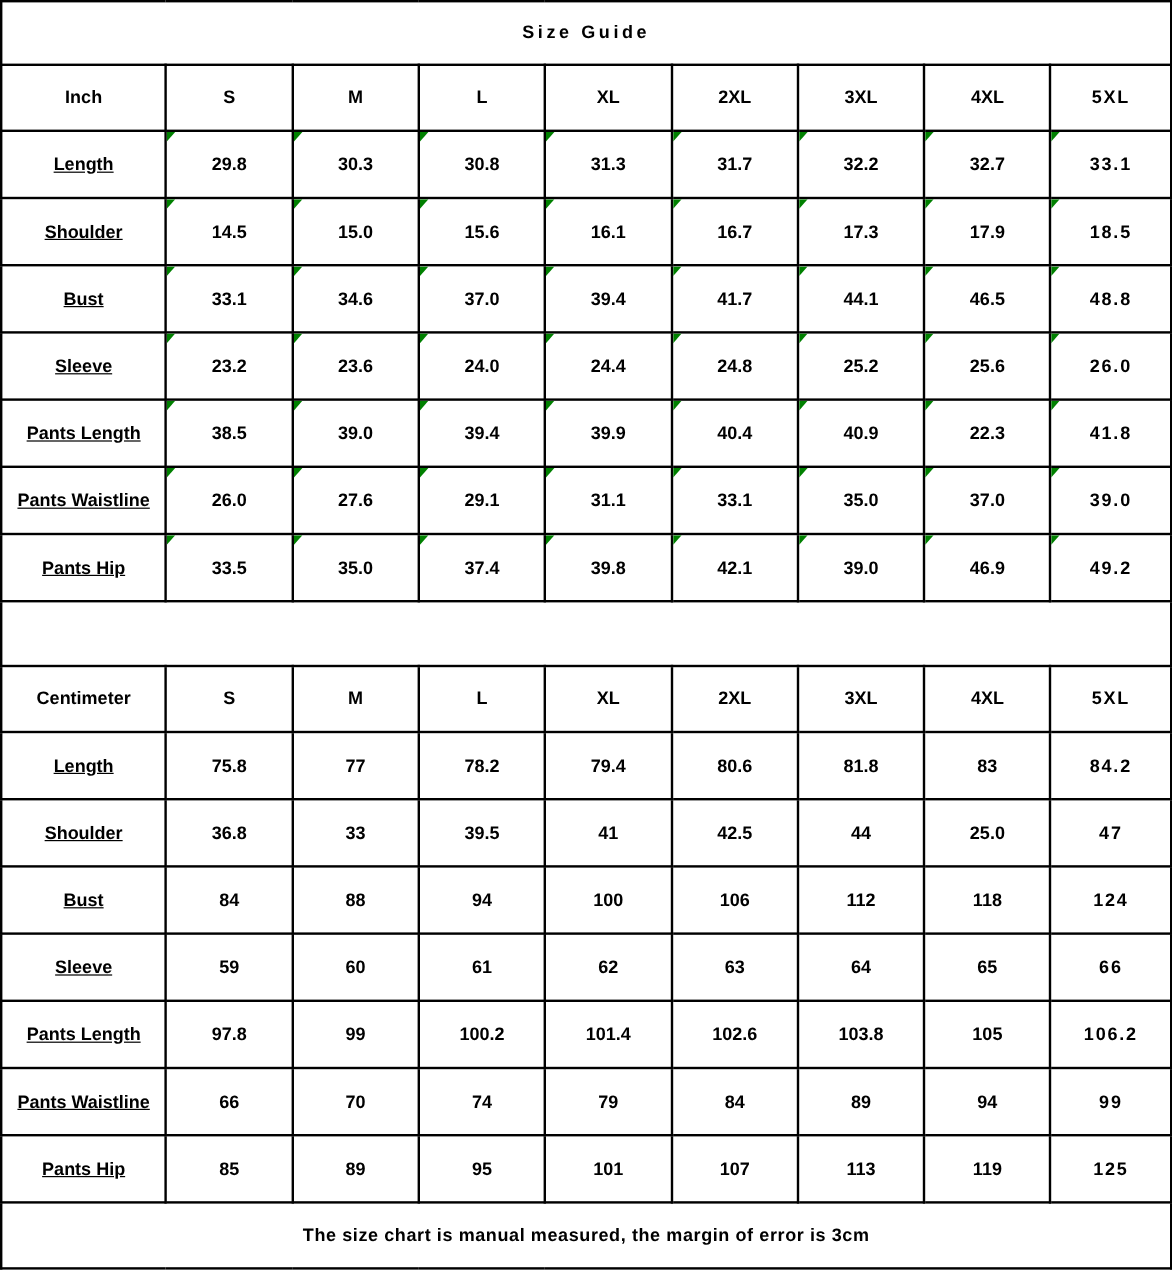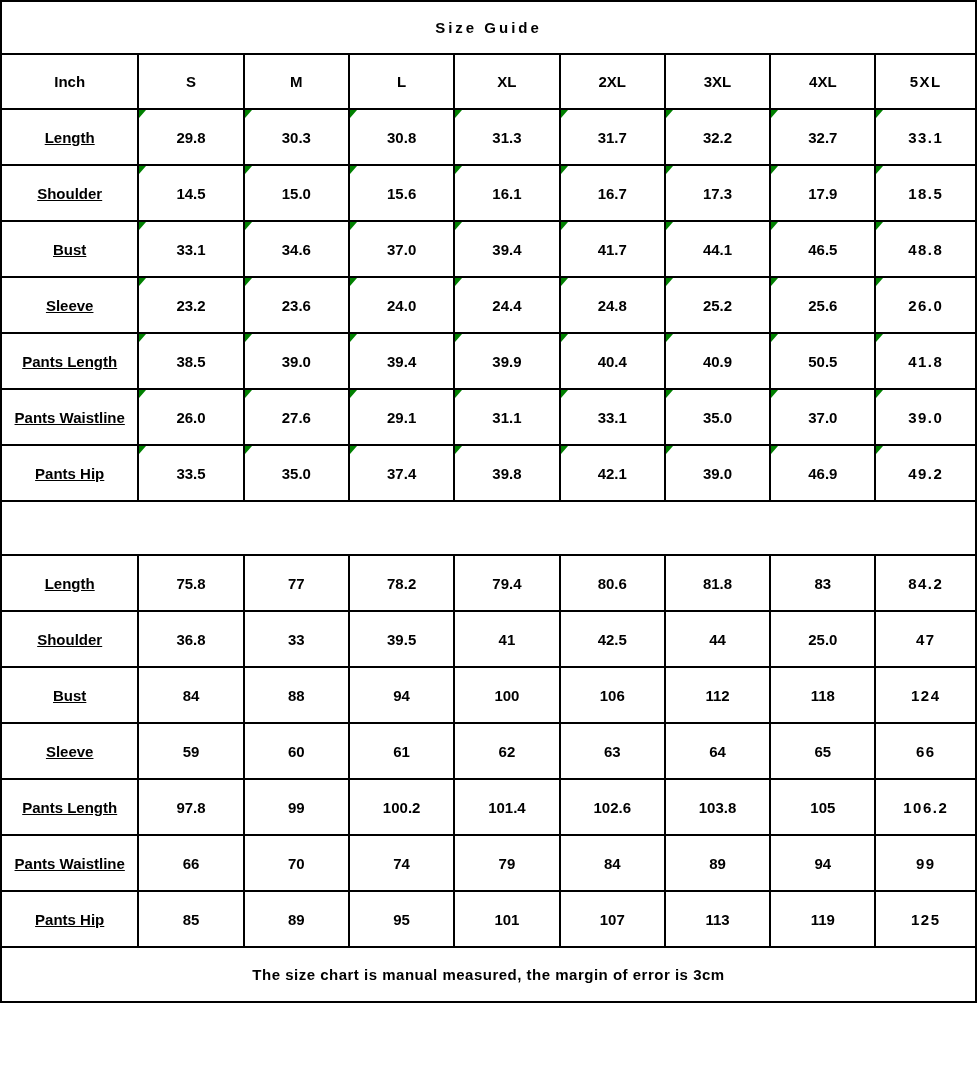--- a/index.html
+++ b/index.html
@@ -145,21 +145,21 @@
           <td class="value-cell mono"><span class="cell-marker" style="border-top-color: rgb(0, 128, 0);"></span><span class="cell-text">26.0</span></td>
         </tr>
         <tr class="row-data">
           <td class="label-cell">Pants Length</td>
           <td class="value-cell"><span class="cell-marker" style="border-top-color: rgb(0, 128, 0);"></span><span class="cell-text">38.5</span></td>
           <td class="value-cell"><span class="cell-marker" style="border-top-color: rgb(0, 128, 0);"></span><span class="cell-text">39.0</span></td>
           <td class="value-cell"><span class="cell-marker" style="border-top-color: rgb(0, 128, 0);"></span><span class="cell-text">39.4</span></td>
           <td class="value-cell"><span class="cell-marker" style="border-top-color: rgb(0, 128, 0);"></span><span class="cell-text">39.9</span></td>
           <td class="value-cell"><span class="cell-marker" style="border-top-color: rgb(0, 128, 0);"></span><span class="cell-text">40.4</span></td>
           <td class="value-cell"><span class="cell-marker" style="border-top-color: rgb(0, 128, 0);"></span><span class="cell-text">40.9</span></td>
-          <td class="value-cell"><span class="cell-marker" style="border-top-color: rgb(0, 128, 0);"></span><span class="cell-text">50.5</span></td>
+          <td class="value-cell"><span class="cell-marker" style="border-top-color: rgb(0, 128, 0);"></span><span class="cell-text">22.3</span></td>
           <td class="value-cell mono"><span class="cell-marker" style="border-top-color: rgb(0, 128, 0);"></span><span class="cell-text">41.8</span></td>
         </tr>
         <tr class="row-data">
           <td class="label-cell">Pants Waistline</td>
           <td class="value-cell"><span class="cell-marker" style="border-top-color: rgb(0, 128, 0);"></span><span class="cell-text">26.0</span></td>
           <td class="value-cell"><span class="cell-marker" style="border-top-color: rgb(0, 128, 0);"></span><span class="cell-text">27.6</span></td>
           <td class="value-cell"><span class="cell-marker" style="border-top-color: rgb(0, 128, 0);"></span><span class="cell-text">29.1</span></td>
           <td class="value-cell"><span class="cell-marker" style="border-top-color: rgb(0, 128, 0);"></span><span class="cell-text">31.1</span></td>
           <td class="value-cell"><span class="cell-marker" style="border-top-color: rgb(0, 128, 0);"></span><span class="cell-text">33.1</span></td>
           <td class="value-cell"><span class="cell-marker" style="border-top-color: rgb(0, 128, 0);"></span><span class="cell-text">35.0</span></td>
@@ -177,20 +177,31 @@
           <td class="value-cell"><span class="cell-marker" style="border-top-color: rgb(0, 128, 0);"></span><span class="cell-text">46.9</span></td>
           <td class="value-cell mono"><span class="cell-marker" style="border-top-color: rgb(0, 128, 0);"></span><span class="cell-text">49.2</span></td>
         </tr>
       </tbody>
     <tbody>
       <tr class="row-gap">
         <td colspan="9" class="gap-cell"></td>
       </tr>
     </tbody>
     <tbody id="cm-section">
+        <tr class="row-header">
+          <td class="unit-cell">Centimeter</td>
+          <td class="size-head">S</td>
+          <td class="size-head">M</td>
+          <td class="size-head">L</td>
+          <td class="size-head">XL</td>
+          <td class="size-head">2XL</td>
+          <td class="size-head">3XL</td>
+          <td class="size-head">4XL</td>
+          <td class="size-head mono">5XL</td>
+        </tr>
         <tr class="row-data">
           <td class="label-cell">Length</td>
           <td class="value-cell"><span class="cell-text">75.8</span></td>
           <td class="value-cell"><span class="cell-text">77</span></td>
           <td class="value-cell"><span class="cell-text">78.2</span></td>
           <td class="value-cell"><span class="cell-text">79.4</span></td>
           <td class="value-cell"><span class="cell-text">80.6</span></td>
           <td class="value-cell"><span class="cell-text">81.8</span></td>
           <td class="value-cell"><span class="cell-text">83</span></td>
           <td class="value-cell mono"><span class="cell-text">84.2</span></td>

